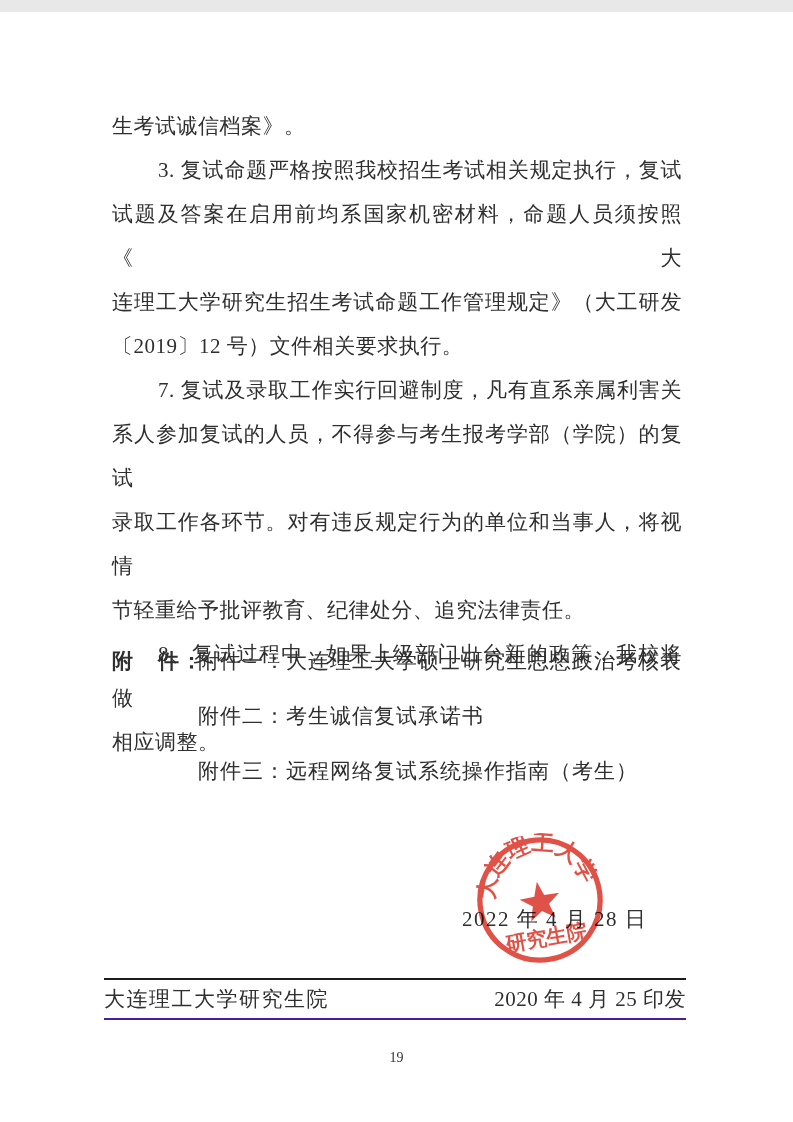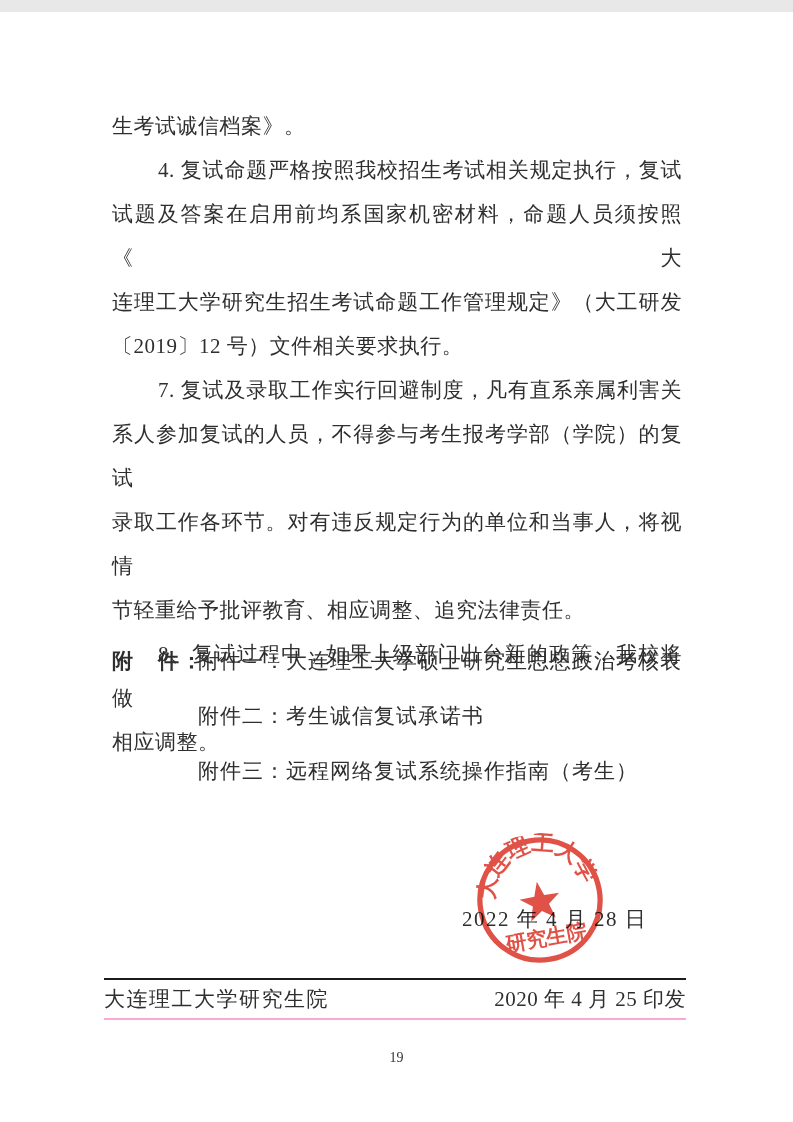--- a/index.html
+++ b/index.html
@@ -54,21 +54,21 @@
     opacity:0.88;
     mix-blend-mode:multiply;
     pointer-events:none;
   }
 
   
   .footer{
     position:absolute;
     left:104px;top:966px;width:582px;height:38px;
     border-top:2px solid #1c1c1c;
-    border-bottom:2px solid #f9a8d4;
+    border-bottom:2px solid #4c1d95;
     display:flex;
     justify-content:space-between;
     align-items:center;
     font-size:21px;
   }
   .footer-issuer{letter-spacing:1.5px;}
   .footer-print{letter-spacing:0.5px;}
 
   .page-number{
     position:absolute;
@@ -78,28 +78,28 @@
     color:#333;
   }
 </style>
 </head>
 <body>
 
 <div class="page">
 
   <div class="body-text">
     <div class="line">生考试诚信档案》。</div>
-    <div class="line jl ind">4. 复试命题严格按照我校招生考试相关规定执行，复试</div>
+    <div class="line jl ind">3. 复试命题严格按照我校招生考试相关规定执行，复试</div>
     <div class="line jl">试题及答案在启用前均系国家机密材料，命题人员须按照《大</div>
     <div class="line jl">连理工大学研究生招生考试命题工作管理规定》（大工研发</div>
     <div class="line">〔2019〕12 号）文件相关要求执行。</div>
     <div class="line jl ind">7. 复试及录取工作实行回避制度，凡有直系亲属利害关</div>
     <div class="line jl">系人参加复试的人员，不得参与考生报考学部（学院）的复试</div>
     <div class="line jl">录取工作各环节。对有违反规定行为的单位和当事人，将视情</div>
-    <div class="line">节轻重给予批评教育、相应调整、追究法律责任。</div>
+    <div class="line">节轻重给予批评教育、纪律处分、追究法律责任。</div>
     <div class="line jl ind">8、复试过程中，如果上级部门出台新的政策，我校将做</div>
     <div class="line">相应调整。</div>
   </div>
 
   <div class="attachments">
     <div class="att-row">
       <span class="att-label">附　件：</span><span>附件一：大连理工大学硕士研究生思想政治考核表</span>
     </div>
     <div class="att-row att-indent">
       <span>附件二：考生诚信复试承诺书</span>

